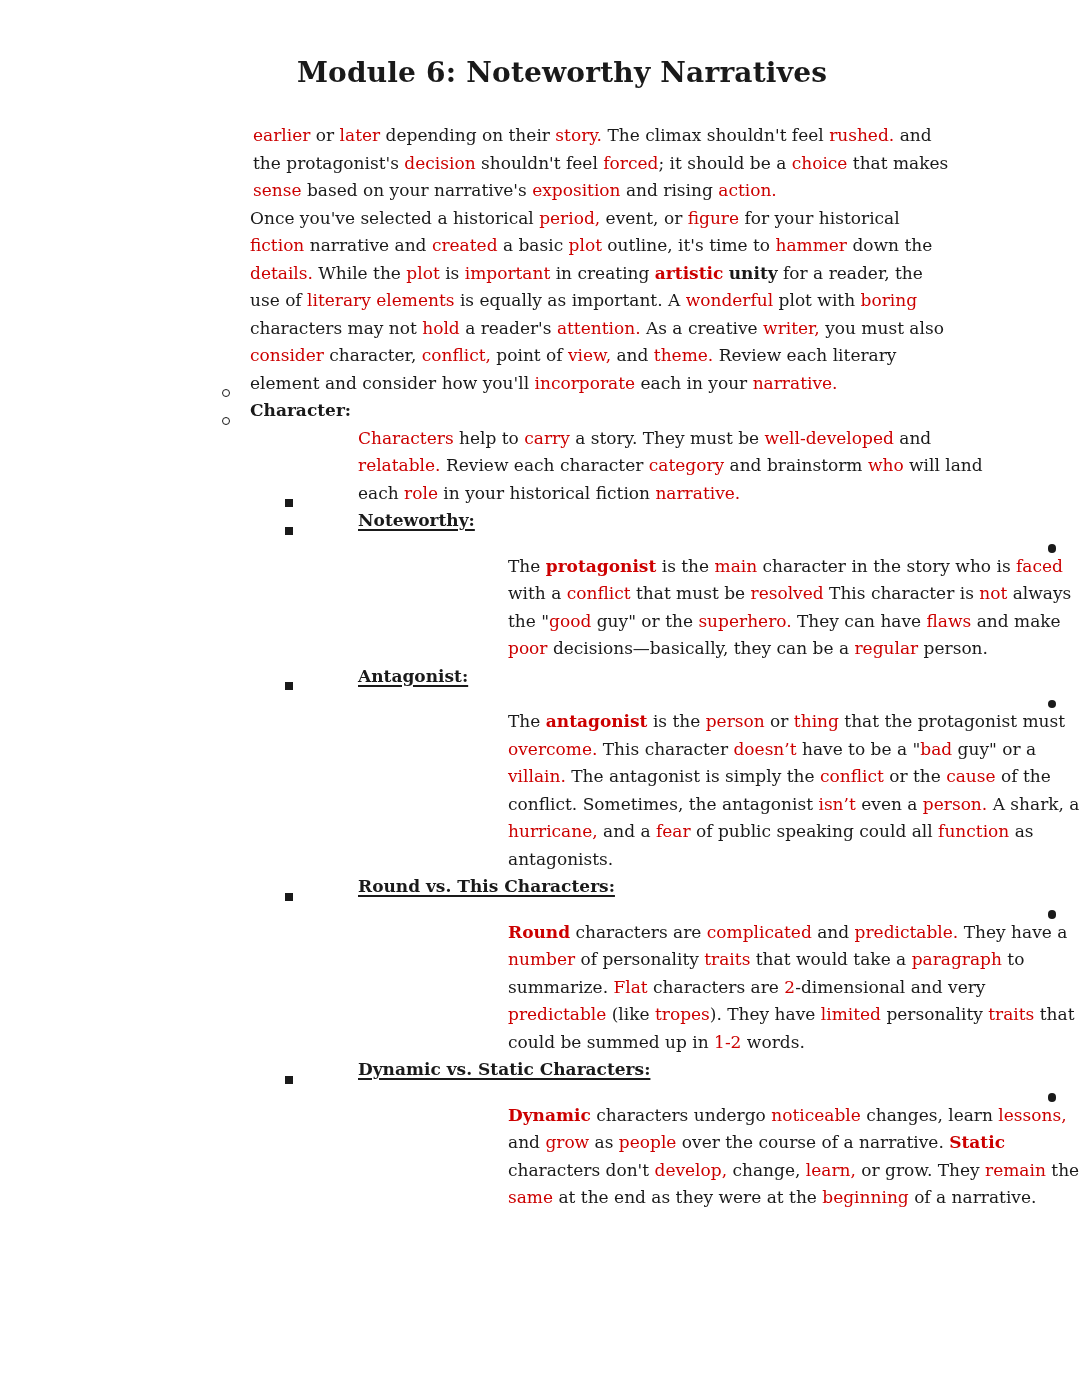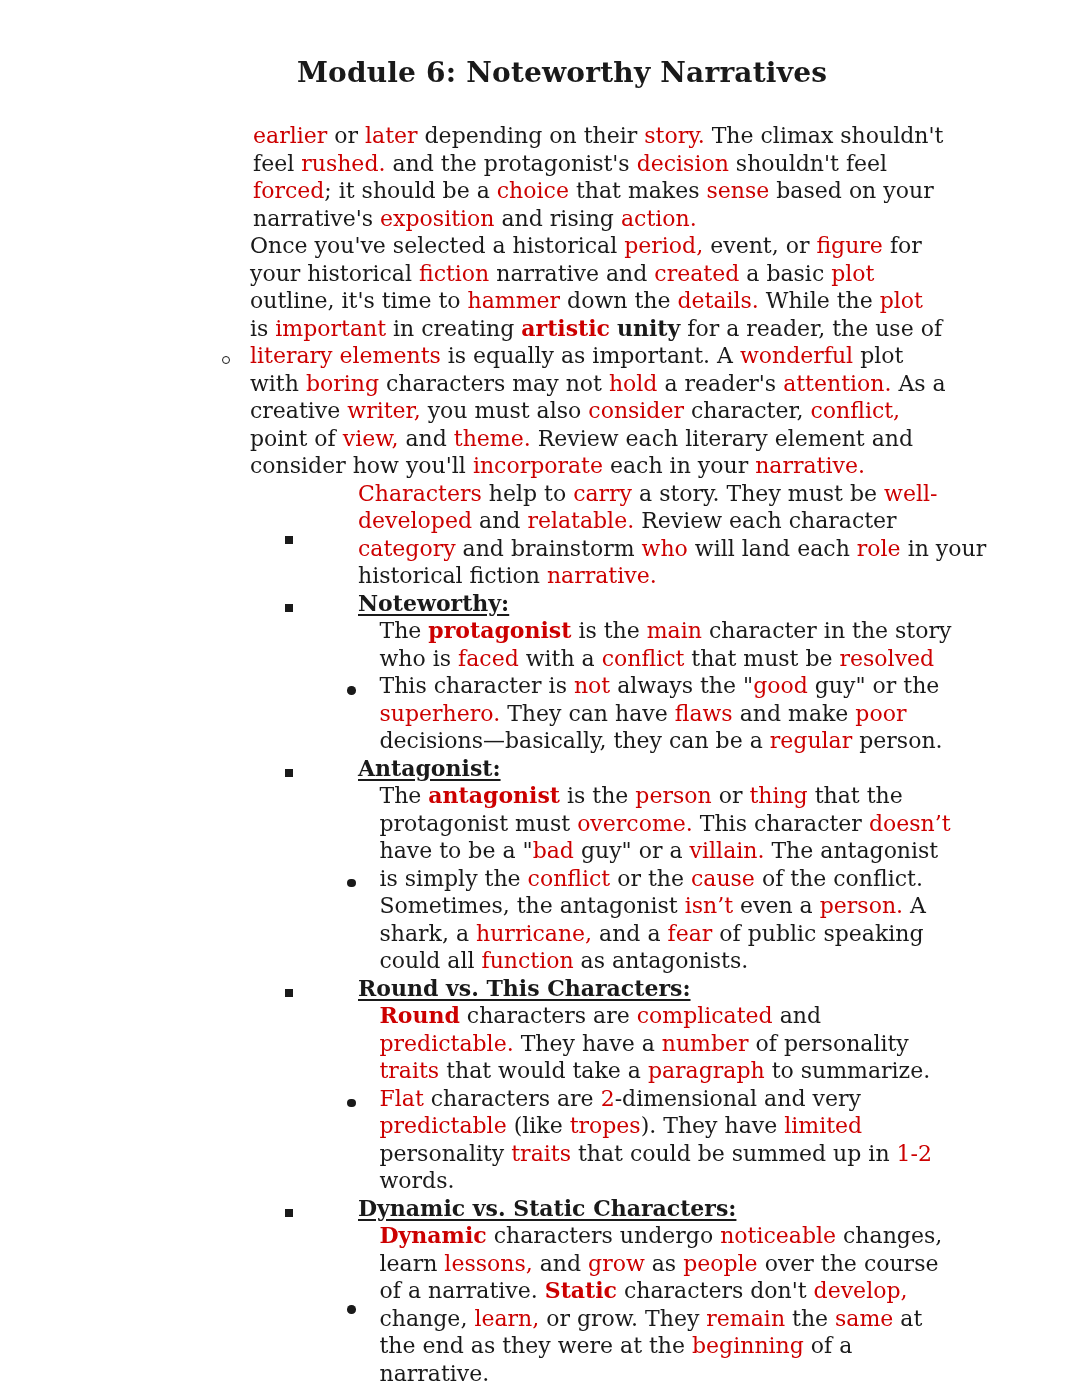--- a/index.html
+++ b/index.html
@@ -25,30 +25,30 @@
     text-align: center;
     font-size: 28px;
     font-weight: bold;
     letter-spacing: 0.2px;
     margin-bottom: 33px;
     padding-left: 44px;
   }
   .body-col { }
   .block {
     display: flex;
-    align-items: center;
-    font-size: 22px;
+    align-items: flex-end;
+    font-size: 17px;
     line-height: 27.5px;
   }
   .block .content { flex: 0 1 auto; }
   
   .indent-0 { margin-left: 160px; }
   .indent-1 { margin-left: 222px; }
   .indent-2 { margin-left: 285px; gap: 40px; }
-  .indent-3 { margin-left: 347px; }
+  .indent-3 { margin-left: 347px; flex-direction: column; }
   .cont     { margin-left: 253px; }
   .indent-0 .content, .indent-1 .content, .cont .content { max-width: 697px; }
   .indent-2 .content { max-width: 634px; }
   .indent-3 .content { max-width: 572px; }
   
   .marker { flex: 0 0 auto; }
   .marker.disc {
     width: 9px; height: 9px;
     background: var(--ink);
     border-radius: 50%;
@@ -78,20 +78,24 @@
 <div class="doc">
   <h1 class="title">Module 6: Noteworthy Narratives</h1>
   <div class="body-col">
       <div class="block cont">
         <div class="content"><span class="seg red">earlier</span><span class="seg"> or </span><span class="seg red">later</span><span class="seg"> depending on their </span><span class="seg red">story.</span><span class="seg"> The climax shouldn't feel </span><span class="seg red">rushed.</span><span class="seg"> and the protagonist's </span><span class="seg red">decision</span><span class="seg"> shouldn't feel </span><span class="seg red">forced</span><span class="seg">; it should be a </span><span class="seg red">choice</span><span class="seg"> that makes </span><span class="seg red">sense</span><span class="seg"> based on your narrative's </span><span class="seg red">exposition</span><span class="seg"> and rising </span><span class="seg red">action.</span></div>
       </div>
       <div class="block indent-1">
         <span class="marker circle"></span>
         <div class="content"><span class="seg">Once you've selected a historical </span><span class="seg red">period,</span><span class="seg"> event, or </span><span class="seg red">figure</span><span class="seg"> for your historical </span><span class="seg red">fiction</span><span class="seg"> narrative and </span><span class="seg red">created</span><span class="seg"> a basic </span><span class="seg red">plot</span><span class="seg"> outline, it's time to </span><span class="seg red">hammer</span><span class="seg"> down the </span><span class="seg red">details.</span><span class="seg"> While the </span><span class="seg red">plot</span><span class="seg"> is </span><span class="seg red">important</span><span class="seg"> in creating </span><span class="seg red bold">artistic</span><span class="seg"> </span><span class="seg bold">unity</span><span class="seg"> for a reader, the use of </span><span class="seg red">literary elements</span><span class="seg"> is equally as important. A </span><span class="seg red">wonderful</span><span class="seg"> plot with </span><span class="seg red">boring</span><span class="seg"> characters may not </span><span class="seg red">hold</span><span class="seg"> a reader's </span><span class="seg red">attention.</span><span class="seg"> As a creative </span><span class="seg red">writer,</span><span class="seg"> you must also </span><span class="seg red">consider</span><span class="seg"> character, </span><span class="seg red">conflict,</span><span class="seg"> point of </span><span class="seg red">view,</span><span class="seg"> and </span><span class="seg red">theme.</span><span class="seg"> Review each literary element and consider how you'll </span><span class="seg red">incorporate</span><span class="seg"> each in your </span><span class="seg red">narrative.</span></div>
       </div>
+      <div class="block indent-1">
+        <span class="marker circle"></span>
+        <div class="content"><span class="seg bold">Character:</span></div>
+      </div>
       <div class="block indent-2">
         <span class="marker square"></span>
         <div class="content"><span class="seg red">Characters</span><span class="seg"> help to </span><span class="seg red">carry</span><span class="seg"> a story. They must be </span><span class="seg red">well-developed</span><span class="seg"> and </span><span class="seg red">relatable.</span><span class="seg"> Review each character </span><span class="seg red">category</span><span class="seg"> and brainstorm </span><span class="seg red">who</span><span class="seg"> will land each </span><span class="seg red">role</span><span class="seg"> in your historical fiction </span><span class="seg red">narrative.</span></div>
       </div>
       <div class="block indent-2">
         <span class="marker square"></span>
         <div class="content"><span class="seg bold underline">Noteworthy:</span></div>
       </div>
       <div class="block indent-3">
         <span class="marker disc"></span>

